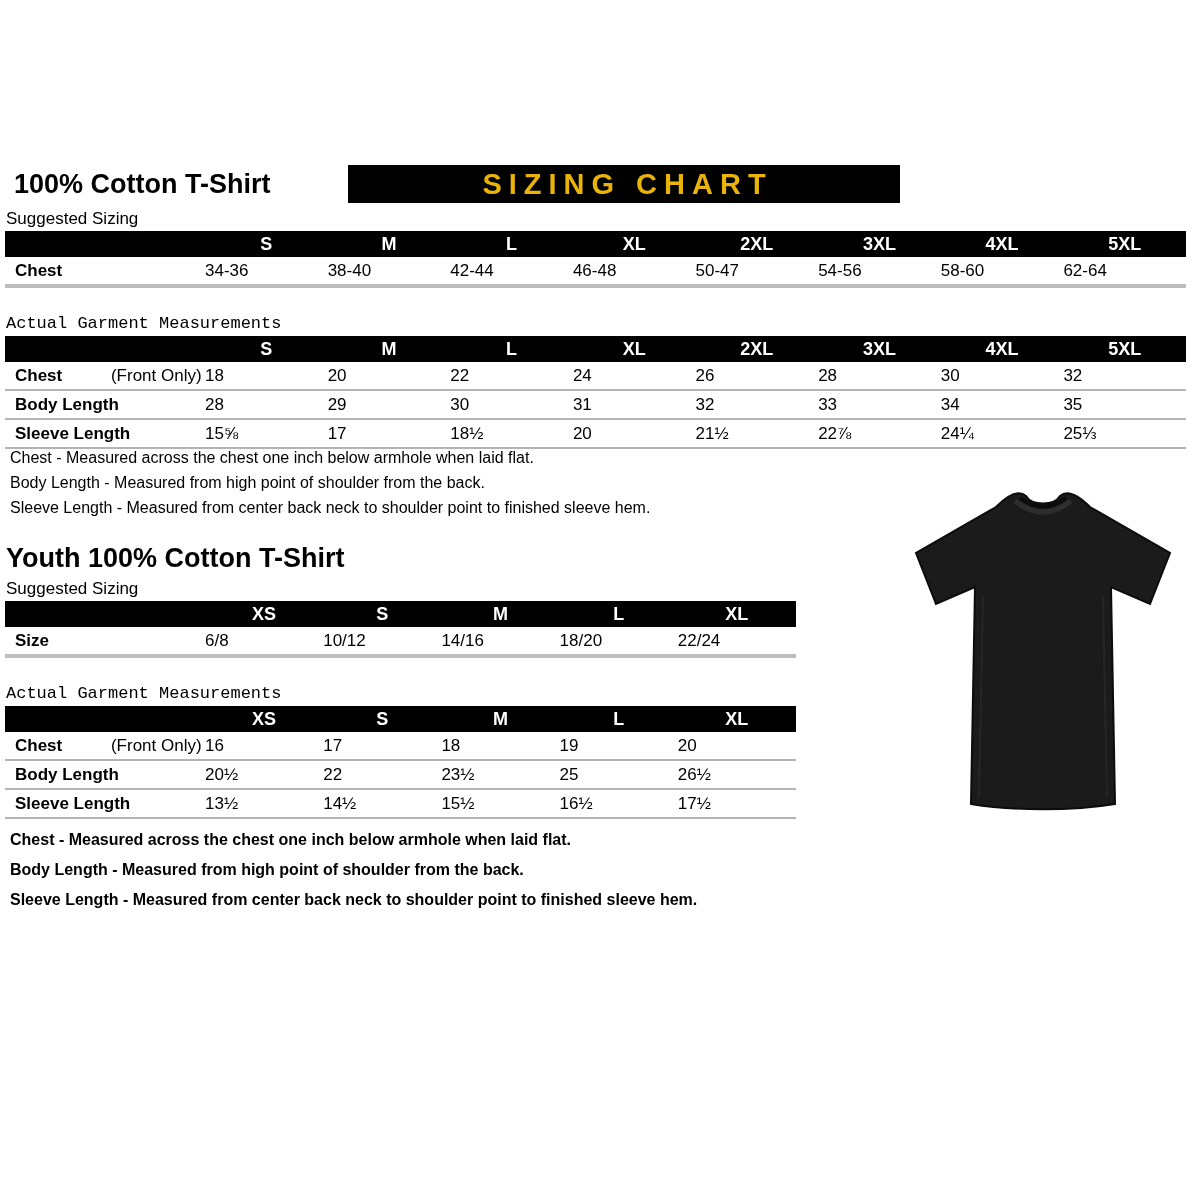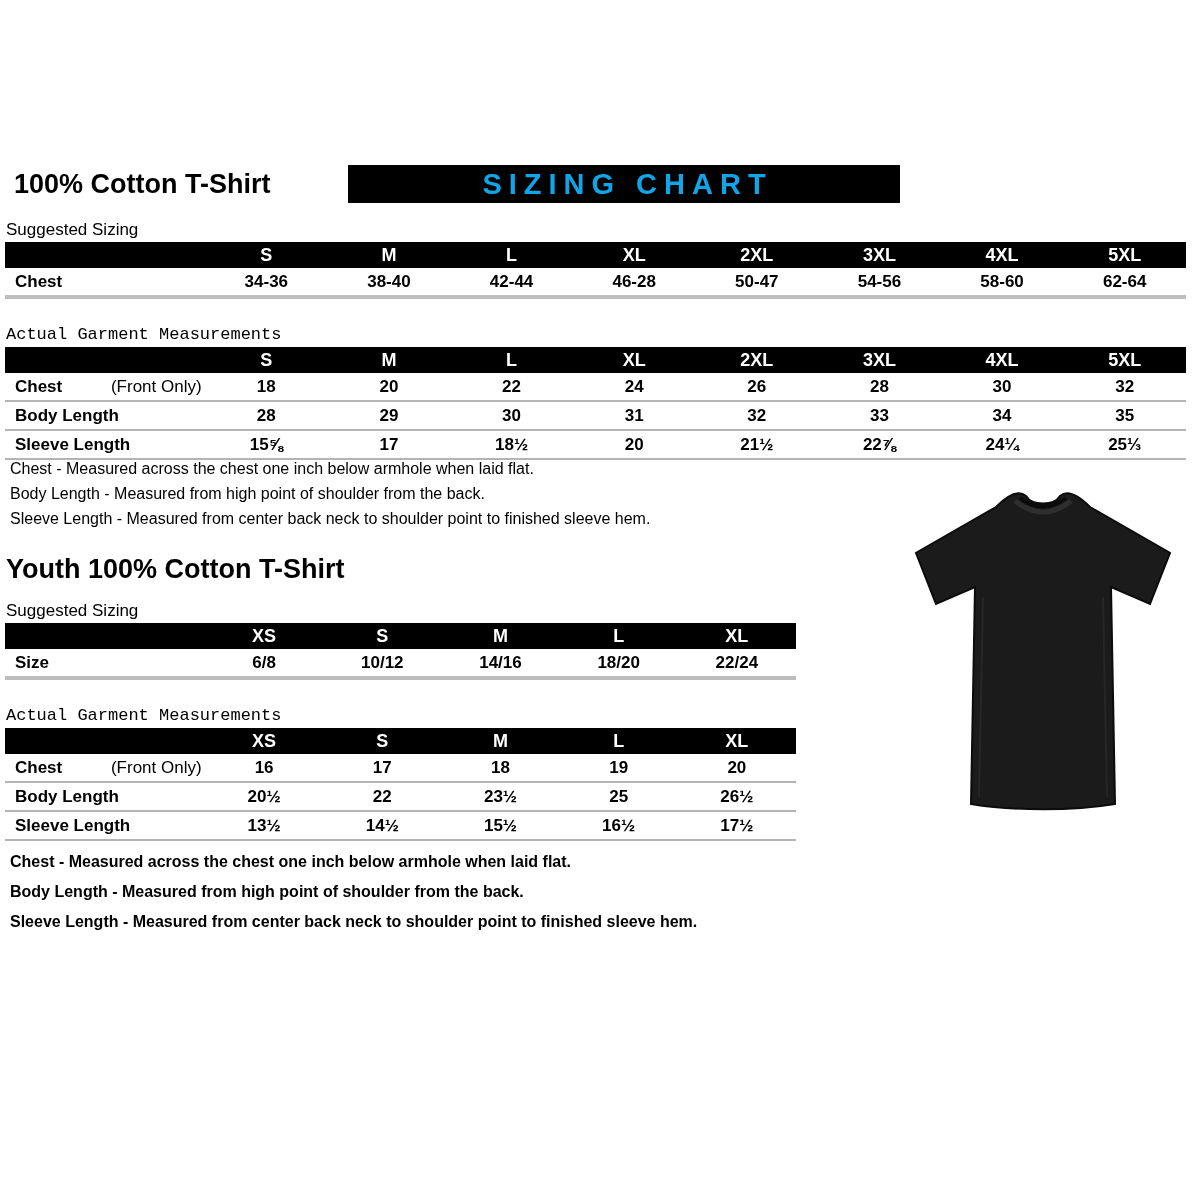--- a/index.html
+++ b/index.html
@@ -4,32 +4,32 @@
 <style>
   html,body{margin:0;padding:0;}
   body{
     width:1200px;height:1200px;background:#ffffff;color:#000;
     font-family:"Liberation Sans",sans-serif;position:relative;overflow:hidden;
   }
   .page{box-sizing:border-box;width:1200px;height:1200px;padding-top:165px;position:relative;}
 
   .top-row{display:flex;align-items:center;margin-left:14px;height:38px;}
   .page-title{font-size:27px;font-weight:bold;width:334px;margin:0;line-height:38px;}
-  .banner{width:552px;height:38px;background:#000;color:#0ea5e9;display:flex;align-items:center;justify-content:center;}
+  .banner{width:552px;height:38px;background:#000;color:#eab308;display:flex;align-items:center;justify-content:center;}
   .banner span{font-size:29px;font-weight:bold;letter-spacing:7px;padding-left:7px;}
 
-  .section-label{font-size:17px;margin:17px 0 2px 6px;line-height:20px;}
+  .section-label{font-size:17px;margin:6px 0 2px 6px;line-height:20px;}
   .gap-lg{margin-top:26px;font-family:Liberation Mono, monospace;}
 
   table.size-table{border-collapse:collapse;table-layout:fixed;margin-left:5px;}
   table.adult{width:1181px;}
   table.youth{width:791px;}
   col.c-label{width:200px;}
   .size-table th{background:#000;color:#fff;font-size:18px;font-weight:bold;height:26px;padding:0;text-align:center;}
-  .size-table td{font-size:17px;text-align:center;height:27px;padding:0;border-bottom:2px solid #b4b4b4;font-weight:bold;}
+  .size-table td{font-size:17px;height:27px;padding:0;border-bottom:2px solid #b4b4b4;}
   .size-table td.row-label{text-align:left;padding-left:10px;font-weight:bold;}
   .size-table .suffix{font-weight:normal;padding-left:44px;}
   .size-table.single td{border-bottom:4px solid #bdbdbd;}
 
   .notes{margin:0 0 0 10px;}
   .notes p{margin:0 0 7px 0;font-size:16px;line-height:18px;}
   .notes-youth{margin-top:12px;}
   .notes-youth p{margin-bottom:12px;font-weight:bold;font-size:16px;}
   .notes-adult p{font-weight:normal;}
 
@@ -68,21 +68,21 @@
         <th>4XL</th>
         <th>5XL</th>
       </tr>
     </thead>
     <tbody>
       <tr>
         <td class="row-label"><span>Chest</span><span class="suffix"></span></td>
         <td>34-36</td>
         <td>38-40</td>
         <td>42-44</td>
-        <td>46-28</td>
+        <td>46-48</td>
         <td>50-47</td>
         <td>54-56</td>
         <td>58-60</td>
         <td>62-64</td>
       </tr>
     </tbody>
   </table>
 
   <div class="section-label gap-lg">Actual Garment Measurements</div>
 

